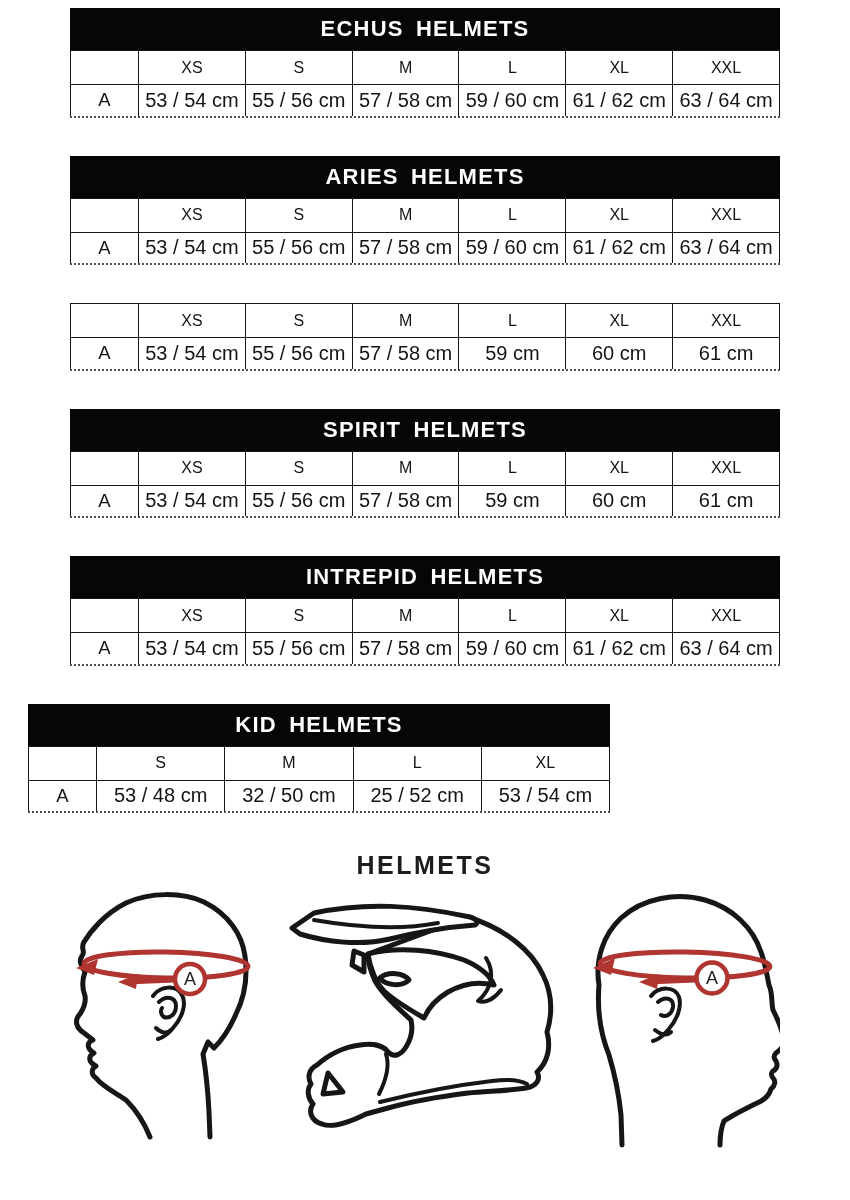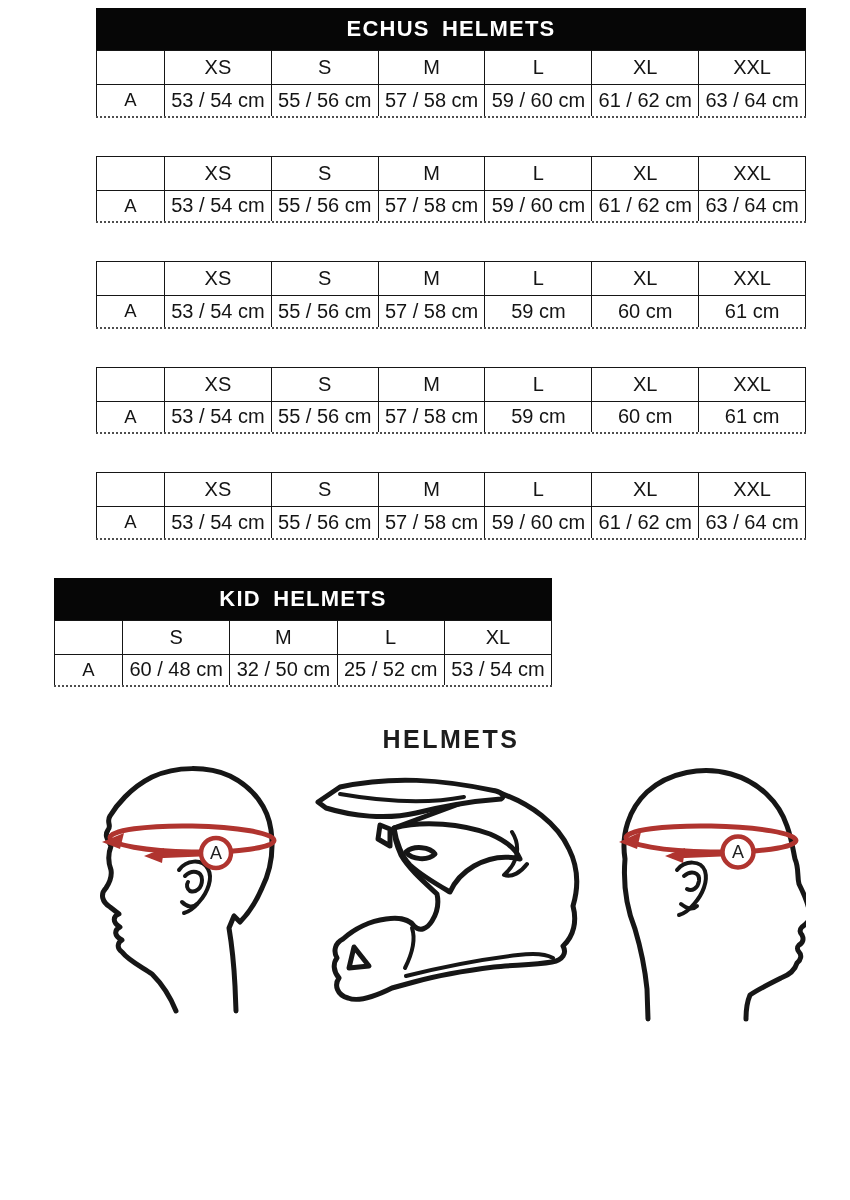--- a/index.html
+++ b/index.html
@@ -2,42 +2,42 @@
 <html style="--accent: #b0342f; --ink: #161616;"><head>
 <meta charset="utf-8">
 <style>
   :root{
     --accent:#b0342f;
     --ink:#161616;
   }
   *{box-sizing:border-box;margin:0;padding:0;}
   html,body{width:850px;height:1200px;overflow:hidden;background:#ffffff;
     font-family:"Liberation Sans","DejaVu Sans",sans-serif;color:#141414;}
-  .page{width:850px;height:1200px;padding-top:8px;padding-left:26px;}
+  .page{width:850px;height:1200px;padding-top:8px;}
 
   
   .size-table-block{
     width:710px;
     margin:0 0 38px 70px;
     border-bottom:2.5px dotted #4e4e4e;
   }
-  .size-table-block.kid{width:498px;margin-left:28px;}
+  .size-table-block.kid{width:582px;margin-left:28px;}
   .bar{
     height:42px;line-height:42px;
     background:#060606;color:#ffffff;
     text-align:center;font-weight:700;font-size:22px;
     letter-spacing:1.2px;word-spacing:5px;
   }
   table{border-collapse:collapse;table-layout:fixed;width:100%;}
   th,td{
     border:1.5px solid #161616;
     text-align:center;vertical-align:middle;padding:0;
     font-weight:400;
   }
-  thead th{height:34px;font-size:20px;}
+  thead th{height:34px;font-size:16px;}
   thead th:first-child{width:68px;}
   tbody td{height:31px;font-size:20px;}
   tbody td:first-child{font-size:18.5px;}
   tbody tr:last-child td{border-bottom:0;}
 
   
   .heading{
     width:710px;margin:24px 0 12px 70px;
     text-align:center;font-size:25px;font-weight:700;
     letter-spacing:2.5px;color:#1d1d1d;line-height:1.15;
@@ -84,20 +84,21 @@
             <td>57 / 58 cm</td>
             <td>59 / 60 cm</td>
             <td>61 / 62 cm</td>
             <td>63 / 64 cm</td>
           </tr>
         </tbody>
     </table>
   </section>
 
   <section class="size-table-block">
+    <div class="bar">ARIES HELMETS</div>
     <table>
       <thead>
           <tr>
             <th></th>
             <th>XS</th>
             <th>S</th>
             <th>M</th>
             <th>L</th>
             <th>XL</th>
             <th>XXL</th>
@@ -138,20 +139,21 @@
             <td>57 / 58 cm</td>
             <td>59 cm</td>
             <td>60 cm</td>
             <td>61 cm</td>
           </tr>
         </tbody>
     </table>
   </section>
 
   <section class="size-table-block">
+    <div class="bar">SPIRIT HELMETS</div>
     <table>
       <thead>
           <tr>
             <th></th>
             <th>XS</th>
             <th>S</th>
             <th>M</th>
             <th>L</th>
             <th>XL</th>
             <th>XXL</th>
@@ -165,20 +167,21 @@
             <td>57 / 58 cm</td>
             <td>59 cm</td>
             <td>60 cm</td>
             <td>61 cm</td>
           </tr>
         </tbody>
     </table>
   </section>
 
   <section class="size-table-block">
+    <div class="bar">INTREPID HELMETS</div>
     <table>
       <thead>
           <tr>
             <th></th>
             <th>XS</th>
             <th>S</th>
             <th>M</th>
             <th>L</th>
             <th>XL</th>
             <th>XXL</th>
@@ -206,21 +209,21 @@
             <th></th>
             <th>S</th>
             <th>M</th>
             <th>L</th>
             <th>XL</th>
           </tr>
         </thead>
       <tbody>
           <tr>
             <td>A</td>
-            <td>60 / 48 cm</td>
+            <td>53 / 48 cm</td>
             <td>32 / 50 cm</td>
             <td>25 / 52 cm</td>
             <td>53 / 54 cm</td>
           </tr>
         </tbody>
     </table>
   </section>
 
   <h1 class="heading">HELMETS</h1>
 

